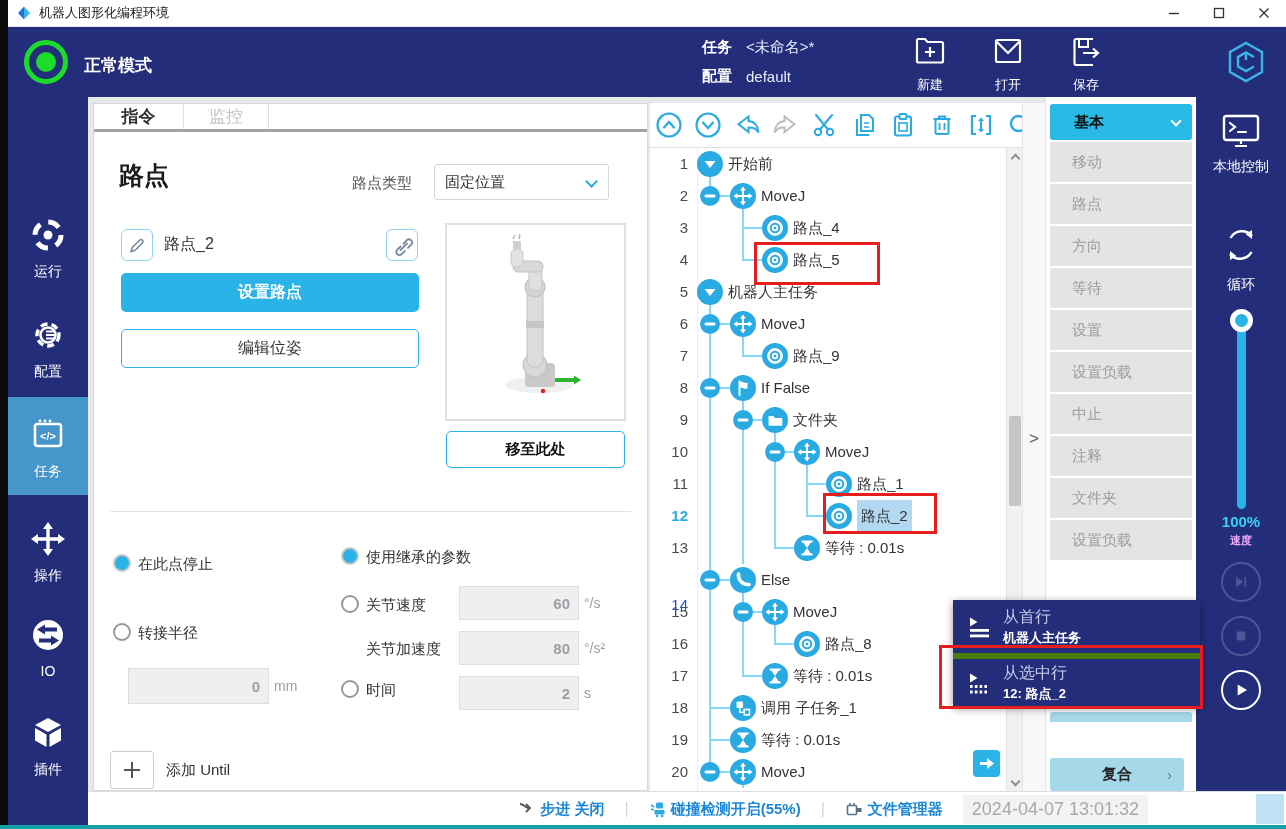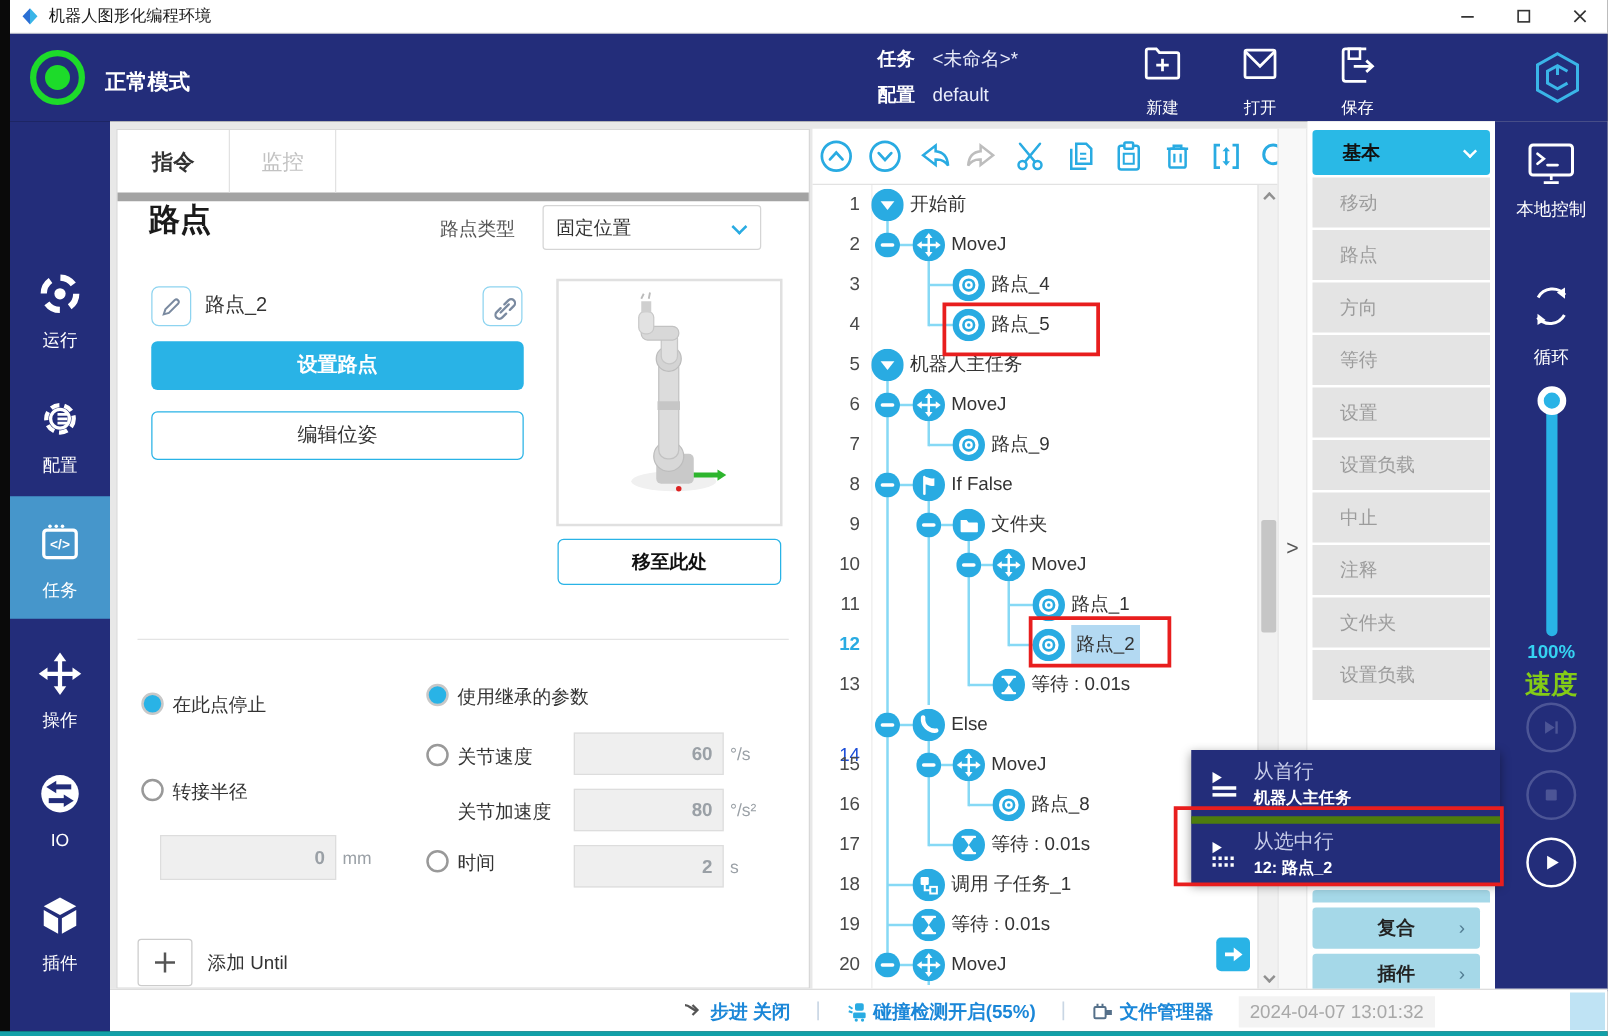--- a/index.html
+++ b/index.html
@@ -29,21 +29,21 @@
 .sidebar { position:absolute; left:8px; top:97px; width:80px; height:728px; background:#232d7a; }
 .sb-item { position:absolute; left:0; width:80px; text-align:center; color:#fff; }
 .sb-item .lbl { font-size:14px; margin-top:4px; }
 .sb-active { position:absolute; left:0; top:300px; width:80px; height:98px; background:#4696cb; }
 
 
 .workspace { position:absolute; left:88px; top:97px; right:0; height:728px; background:#e8e8e8; }
 
 
 .main-card { position:absolute; left:93px; top:103px; width:555px; height:688px; background:#fff; border:1px solid #d8d8d8; }
-.tabstrip { position:absolute; left:0; top:0; width:100%; height:57px; border-bottom:7px solid #a3a3a3; display:flex; }
+.tabstrip { position:absolute; left:0; top:0; width:100%; height:28px; border-bottom:3px solid #a3a3a3; display:flex; }
 .tab { width:90px; display:flex; align-items:center; justify-content:center; font-size:17px; border-right:1px solid #e2e2e2; }
 .tab.active { font-weight:bold; color:#333; }
 .tab.inactive { color:#c2c2c2; width:85px; }
 .wp-title { position:absolute; left:25px; top:55px; font-size:25px; font-weight:bold; color:#1a1a1a; }
 .wp-type-label { position:absolute; left:258px; top:70px; font-size:15px; color:#555; }
 .dropdown { position:absolute; left:340px; top:60px; width:175px; height:36px; border:1px solid #d5d5d5; border-radius:3px; background:#fff; display:flex; align-items:center; padding:0 10px; font-size:15px; color:#333; }
 .dd-chevron { position:absolute; right:12px; top:12px; width:9px; height:9px; border-right:2px solid #29abe2; border-bottom:2px solid #29abe2; transform:rotate(45deg); }
 .iconbtn { position:absolute; width:32px; height:32px; border:1px solid #8ed4f0; border-radius:6px; background:#fff; display:flex; align-items:center; justify-content:center; }
 .wp-name { position:absolute; left:70px; top:130px; font-size:16px; color:#333; }
 .btn-primary { position:absolute; left:27px; width:298px; height:39px; background:#29b3e6; border-radius:5px; color:#fff; font-weight:bold; font-size:16px; display:flex; align-items:center; justify-content:center; }
@@ -81,50 +81,50 @@
 .expander { position:absolute; left:1022px; top:103px; width:24px; height:688px; background:#f8f8f8; border-left:1px solid #e5e5e5; border-right:1px solid #e5e5e5; }
 .exp-chev { position:absolute; left:6px; top:326px; font-size:17px; color:#555; }
 .arrow-btn { position:absolute; left:973px; top:750px; width:27px; height:27px; background:#29b3e6; border-radius:4px; display:flex; align-items:center; justify-content:center; z-index:20; }
 
 
 .cat-panel { position:absolute; left:1046px; top:97px; width:150px; height:694px; background:#fff; }
 .cat-header { position:absolute; left:4px; top:7px; width:142px; height:36px; background:#29b9e6; border-radius:3px; color:#111; font-weight:bold; font-size:15px; display:flex; align-items:center; padding-left:24px; }
 .cat-header .chev { position:absolute; right:12px; top:13px; width:8px; height:8px; border-right:2px solid #fff; border-bottom:2px solid #fff; transform:rotate(45deg); }
 .cat-item { position:absolute; left:4px; width:142px; height:40px; background:#e4e4e4; color:#9c9c9c; font-size:15px; display:flex; align-items:center; padding-left:22px; }
 .cat-sliver { position:absolute; left:4px; top:615px; width:142px; height:10px; background:#a5d8e8; border-radius:3px 3px 0 0; }
-.cat-blue { position:absolute; left:4px; width:134px; height:33px; background:#a5d8e8; border-radius:3px; color:#222; font-weight:bold; font-size:15px; display:flex; align-items:center; justify-content:center; }
+.cat-blue { position:absolute; left:4px; width:134px; height:33px; background:#a5d8e8; border-radius:3px; color:#222; font-weight:bold; font-size:15px; display:flex; align-items:center; justify-content:center;margin-top:32px; }
 .cat-blue .arr { position:absolute; right:12px; color:#527d92; font-size:15px; font-weight:normal; }
 
 
 .rightbar { position:absolute; left:1196px; top:97px; width:90px; height:696px; background:#232d7a; }
 .rb-item { position:absolute; width:90px; text-align:center; color:#fff; }
 .rb-item .lbl { font-size:14px; margin-top:5px; }
 .slider-track { position:absolute; left:41px; top:222px; width:9px; height:190px; background:#29b3e6; border-radius:5px; }
 .slider-handle { position:absolute; left:34px; top:212px; width:23px; height:23px; border-radius:50%; background:#29b3e6; border:5px solid #fff; }
 .speed-pct { position:absolute; left:0; top:416px; width:90px; text-align:center; color:#35d3f2; font-weight:bold; font-size:15px; }
-.speed-lbl { position:absolute; left:0; top:436px; width:90px; text-align:center; color:#84cc16; font-weight:bold; font-size:21px; }
+.speed-lbl { position:absolute; left:0; top:436px; width:90px; text-align:center; color:#f0abfc; font-weight:bold; font-size:11px; }
 .transport { position:absolute; left:25px; width:40px; height:40px; border-radius:50%; display:flex; align-items:center; justify-content:center; }
 .transport.dim { border:2px solid #4c5596; }
 .transport.lit { border:2.5px solid #fff; }
 
 
 .popup { position:absolute; left:953px; top:600px; width:247px; height:107px; background:#232d7a; z-index:250; box-shadow:0 2px 8px rgba(0,0,0,.4); }
 .pop-item { position:absolute; left:0; width:247px; height:53px; display:flex; align-items:center; }
 .pop-item + .pop-item { border-top:6px solid #4d7c0f; }
 .pop-ico { margin-left:14px; }
 .pop-text { margin-left:10px; }
 .pop-title { font-size:16px; color:#c6cce9; }
 .pop-sub { font-size:13px; color:#fff; font-weight:bold; margin-top:1px; }
 
 
 .statusbar { position:absolute; left:88px; top:791px; right:0; height:34px; background:#fff; border-top:1px solid #ddd; }
 .sb-cluster { position:absolute; right:138px; top:0; height:34px; display:flex; align-items:center; gap:20px; }
 .sb-text { color:#1b87d8; font-weight:bold; font-size:15px; display:flex; align-items:center; gap:4px; }
 .sb-sep { color:#c9d6e4; font-size:16px; }
-.sb-time { background:#f3f3f3; color:#a8a8a8; font-size:15px; padding:4px 9px; }
+.sb-time { background:#f3f3f3; color:#a8a8a8; font-size:18px; padding:4px 9px; }
 .sb-corner { position:absolute; right:2px; top:2px; width:28px; height:30px; background:#bfe3f4; }
 .tealstrip { position:absolute; left:0; top:825px; width:1286px; height:4px; background:#12a0a8; }
 
 
 .redbox { position:absolute; border:3px solid #e81e1e; z-index:300; }
 </style>
 </head>
 <body>
 
 <div class="titlebar">

